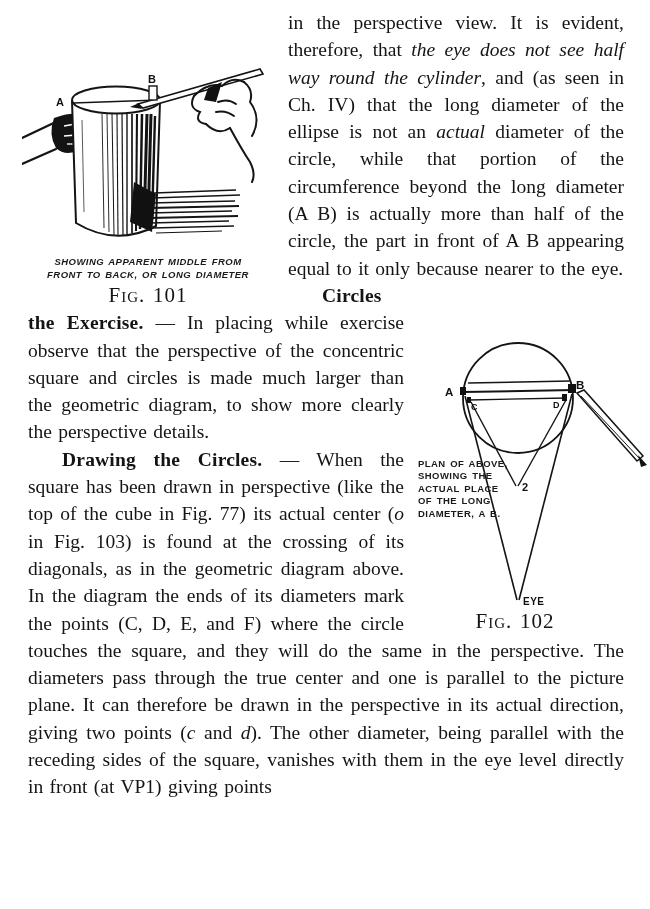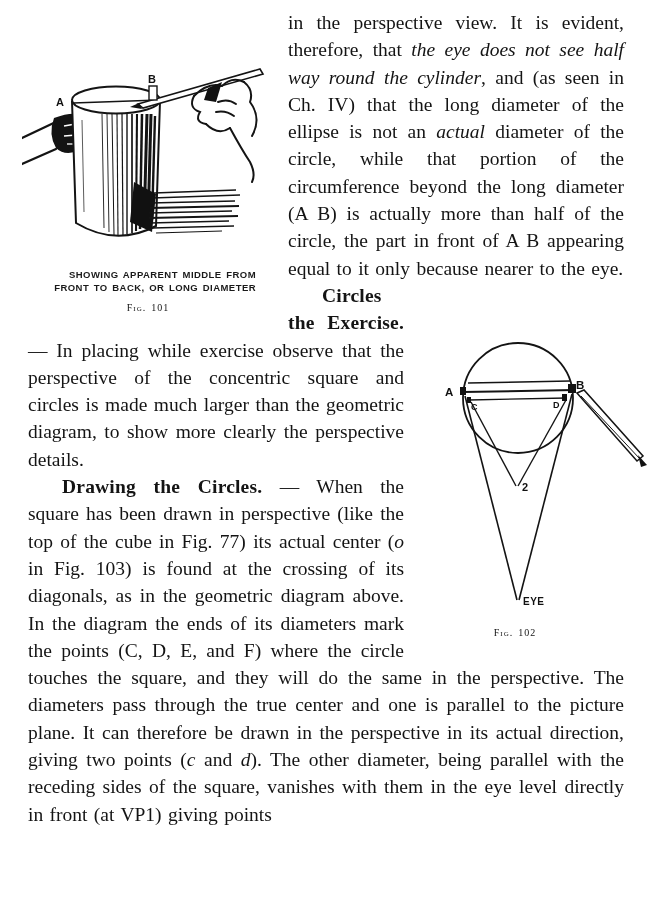--- a/index.html
+++ b/index.html
@@ -42,39 +42,39 @@
 
   .handcap {
     display: block;
     font-family: "Liberation Sans", "DejaVu Sans", sans-serif;
     font-weight: bold;
     font-size: 9.5px;
     line-height: 13px;
     letter-spacing: 0.45px;
     color: #1a1a1a;
   }
-  .fig101 .handcap { text-align: right; margin-top: 16px; padding: 0 18px; }
+  .fig101 .handcap { text-align: center; margin-top: 3px; padding: 0 18px; font-style: italic; }
   .fig102cap {
     position: absolute;
     left: 4px; top: 120px;
     width: 96px;
     text-align: left;
     line-height: 12.5px;
   }
   .figlabel {
     display: block;
     text-align: center;
     font-variant: small-caps;
-    font-size: 10px;
+    font-size: 21px;
     line-height: 18px;
     letter-spacing: 1px;
     margin-top: 5px;
     color: #141414;
   }
-  .fig102 .figlabel { width: 150px; margin: 14px auto 0 26px; }
+  .fig102 .figlabel { width: 150px; margin: 2px auto 0 26px; }
 
   svg text {
     font-family: "Liberation Sans", "DejaVu Sans", sans-serif;
     font-weight: bold;
     fill: #111;
   }
 </style>
 </head>
 <body>
 
@@ -187,20 +187,21 @@
         <line x1="170" y1="58" x2="229" y2="121" stroke="#141414" stroke-width="1"></line>
         <polygon points="227,117 236,127 230,129" fill="#111111"></polygon>
 
         <text x="34" y="58" font-size="11.5">A</text>
         <text x="165" y="51" font-size="11.5">B</text>
         <text x="60" y="72" font-size="9">C</text>
         <text x="142" y="70" font-size="9">D</text>
         <text x="111" y="153" font-size="11">2</text>
         <text x="112" y="267" font-size="10" letter-spacing="0.5">EYE</text>
       </svg>
+      <span class="handcap fig102cap">PLAN OF ABOVE, SHOWING THE ACTUAL PLACE OF THE LONG DIAMETER, A B.</span>
       <span class="figlabel">Fig. 102</span>
     </span>
     <span class="bold-head">Circles the Exercise.</span><span> — In placing while exercise observe that the perspective of the concentric square and circles is made much larger than the geometric diagram, to show more clearly the perspective details.</span>
   </p>
 
   <p class="indent">
     <span class="bold-head">Drawing the Circles.</span><span> — When the square has been drawn in perspective (like the top of the cube in Fig. 77) its actual center (</span><i>o</i><span> in Fig. 103) is found at the crossing of its diagonals, as in the geometric diagram above.  In the diagram the ends of its diameters mark the points (C, D, E, and F) where the circle touches the square, and they will do the same in the perspective.  The diameters pass through the true center and one is parallel to the picture plane.  It can therefore be drawn in the perspective in its actual direction, giving two points (</span><i>c</i><span> and </span><i>d</i><span>).  The other diameter, being parallel with the receding sides of the square, vanishes with them in the eye level directly in front (at VP1) giving points </span>
   </p>
 
 </div>

